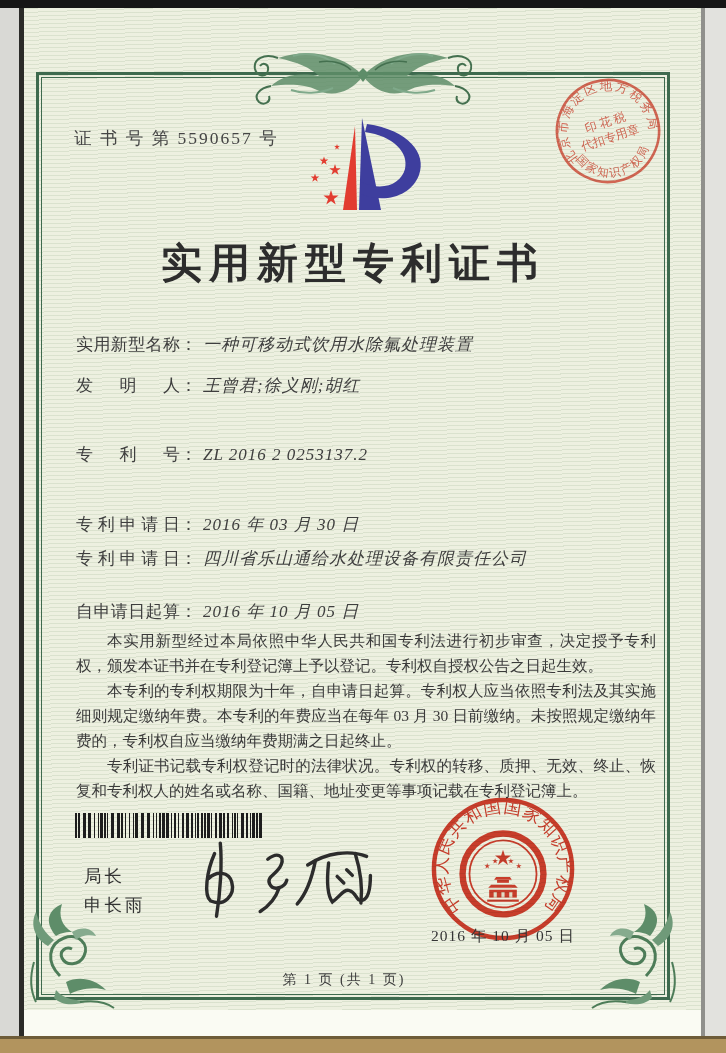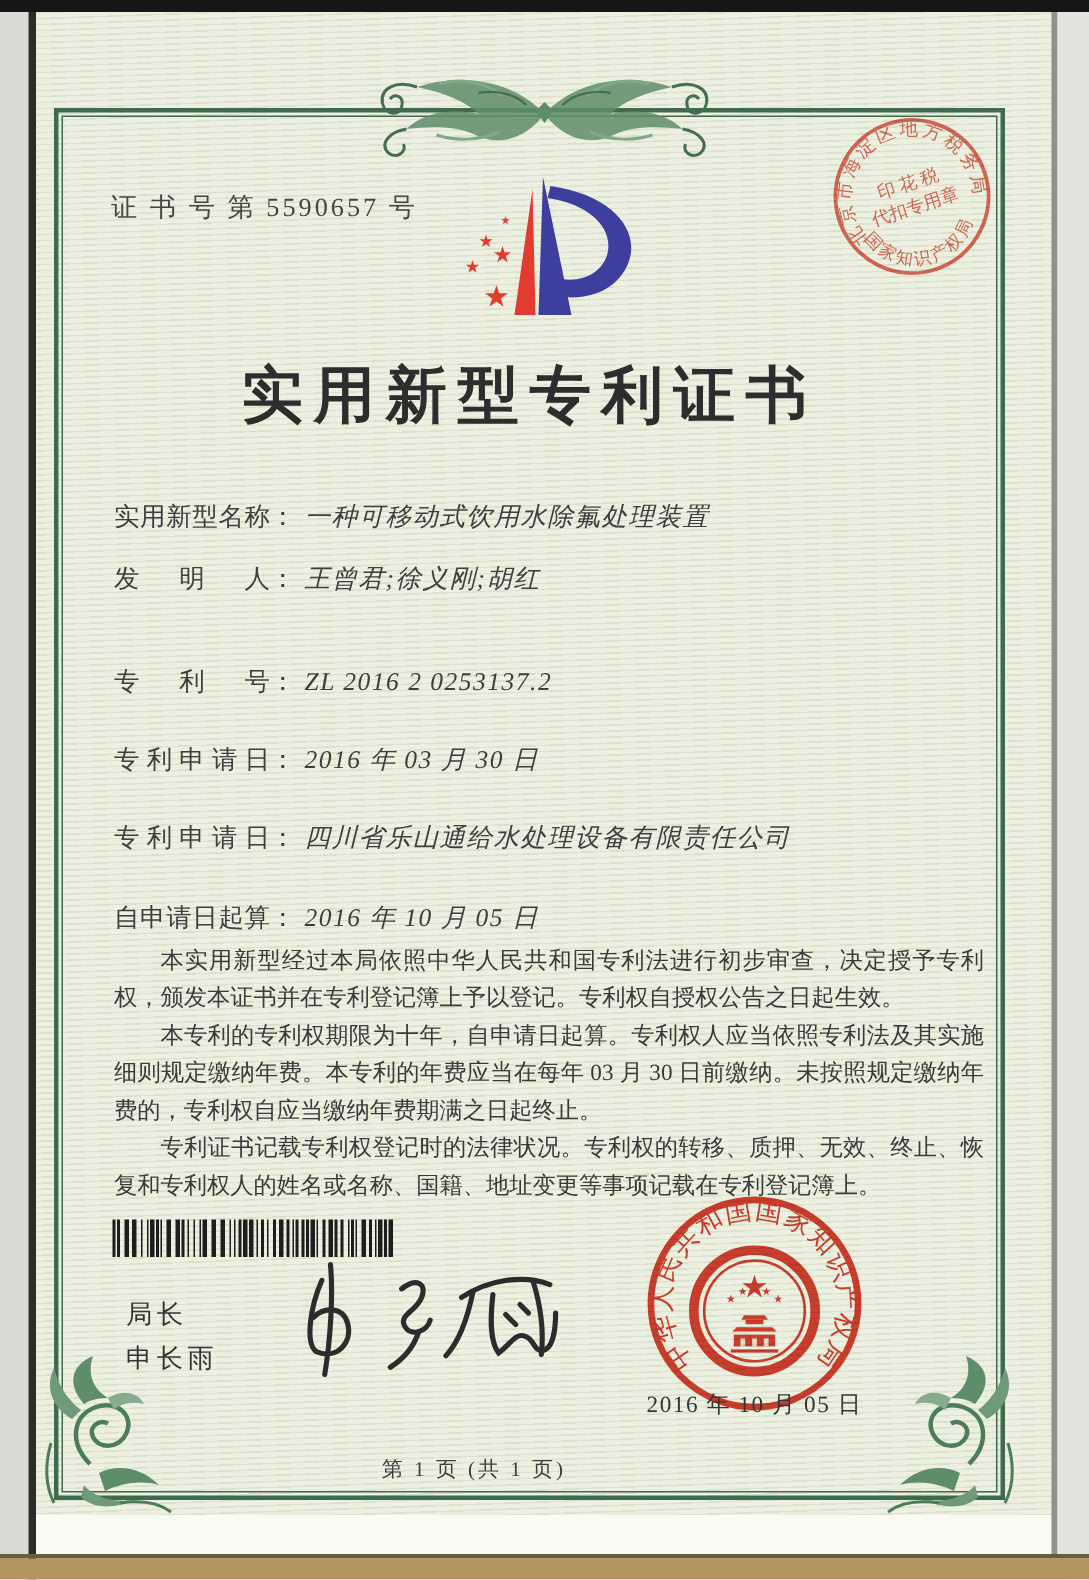--- a/index.html
+++ b/index.html
@@ -52,21 +52,21 @@
     font-family:"Liberation Sans","DejaVu Sans",sans-serif;}
   #signature{left:188px;top:838px;width:190px;height:90px;}
 
   #seal{left:429px;top:795px;width:148px;height:148px;opacity:.92;mix-blend-mode:multiply;}
   #seal-date{left:427px;top:926px;width:152px;text-align:center;font-size:15.5px;color:#353535;
     letter-spacing:1px;z-index:5;}
 
   #tax-stamp{left:553px;top:76px;width:110px;height:110px;transform:rotate(-18deg);
     opacity:.88;mix-blend-mode:multiply;}
 
-  #footer{left:20px;top:971px;width:592px;text-align:center;font-size:14px;color:#3d3d3d;
+  #footer{left:48px;top:971px;width:592px;text-align:center;font-size:14px;color:#3d3d3d;
     letter-spacing:2px;}
 </style>
 </head>
 <body>
 
 <div id="sheet">
 
   <div class="abs" id="edge-left-margin"></div>
   <div class="abs" id="edge-left-line"></div>
   <div class="abs" id="paper"></div>
@@ -134,21 +134,21 @@
 
   <div class="abs frow" style="top:333px;">
     <span class="flabel">实用新型名称</span><span class="fcolon">：</span><span class="fvalue">一种可移动式饮用水除氟处理装置</span>
   </div>
   <div class="abs frow" style="top:374px;">
     <span class="flabel">发明人</span><span class="fcolon">：</span><span class="fvalue">王曾君;徐义刚;胡红</span>
   </div>
   <div class="abs frow" style="top:443px;">
     <span class="flabel">专利号</span><span class="fcolon">：</span><span class="fvalue">ZL 2016 2 0253137.2</span>
   </div>
-  <div class="abs frow" style="top:495px;">
+  <div class="abs frow" style="top:513px;">
     <span class="flabel">专利申请日</span><span class="fcolon">：</span><span class="fvalue">2016 年 03 月 30 日</span>
   </div>
   <div class="abs frow" style="top:547px;">
     <span class="flabel">专利申请日</span><span class="fcolon">：</span><span class="fvalue">四川省乐山通给水处理设备有限责任公司</span>
   </div>
   <div class="abs frow" style="top:600px;">
     <span class="flabel">自申请日起算</span><span class="fcolon">：</span><span class="fvalue">2016 年 10 月 05 日</span>
   </div>
 
   <div class="abs" id="body-text">

